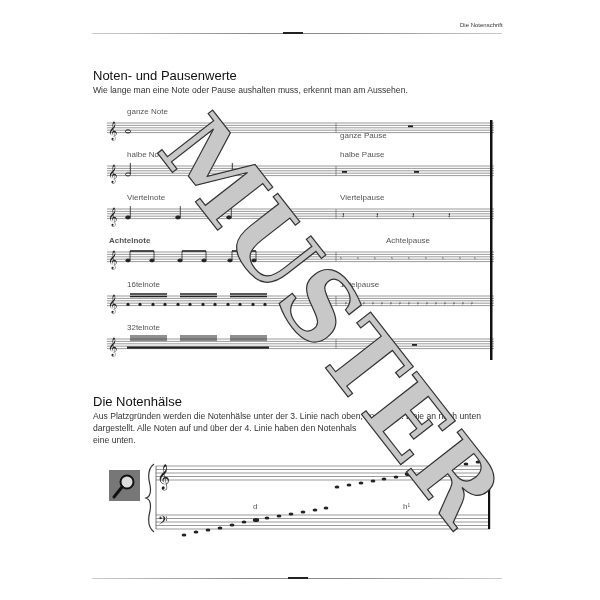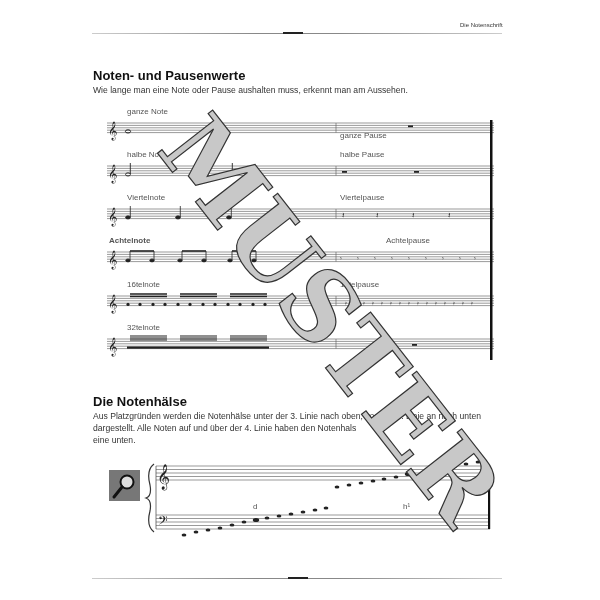--- a/index.html
+++ b/index.html
@@ -1,21 +1,21 @@
 <!DOCTYPE html>
 <html><head>
 <meta charset="utf-8">
 <style>
   html,body{margin:0;padding:0;background:#fff;}
   body{width:600px;height:600px;position:relative;overflow:hidden;font-family:"Liberation Sans",sans-serif;color:#222;}
   .abs{position:absolute;}
   .running-head{left:460px;top:22px;width:38px;text-align:right;font-size:6px;color:#333;white-space:nowrap;}
   .rule{height:1px;background:linear-gradient(90deg,#ccc,#888 40%,#888 60%,#ccc);}
   .rule-mark{height:2px;background:#222;}
-  .h1{font-weight:bold;font-size:13px;color:#111;text-align:right;}
+  .h1{font-weight:normal;font-size:13px;color:#111;text-align:right;}
   .body-text{font-size:8.6px;line-height:12px;color:#333;}
   .lbl{font-size:8px;color:#555;white-space:nowrap;}
   .page-num{font-size:9px;color:#222;}
   svg text{font-family:"DejaVu Serif",serif;}
 </style>
 </head>
 <body>
 
 <div class="abs running-head">Die Notenschrift</div>
 <div class="abs rule" style="left:92px;top:33px;width:410px;"></div>

